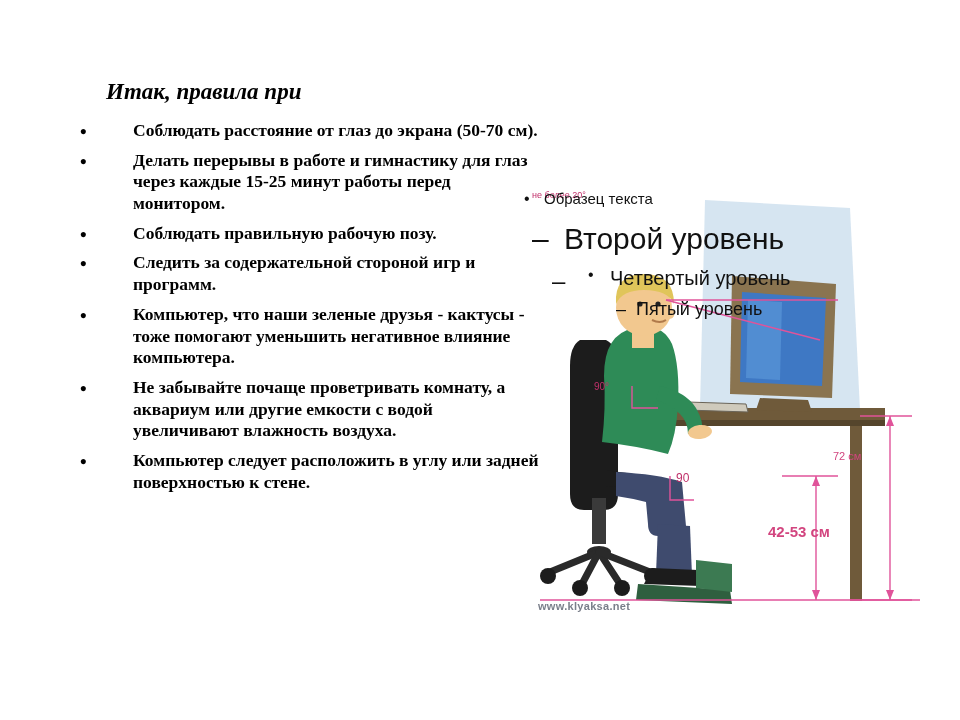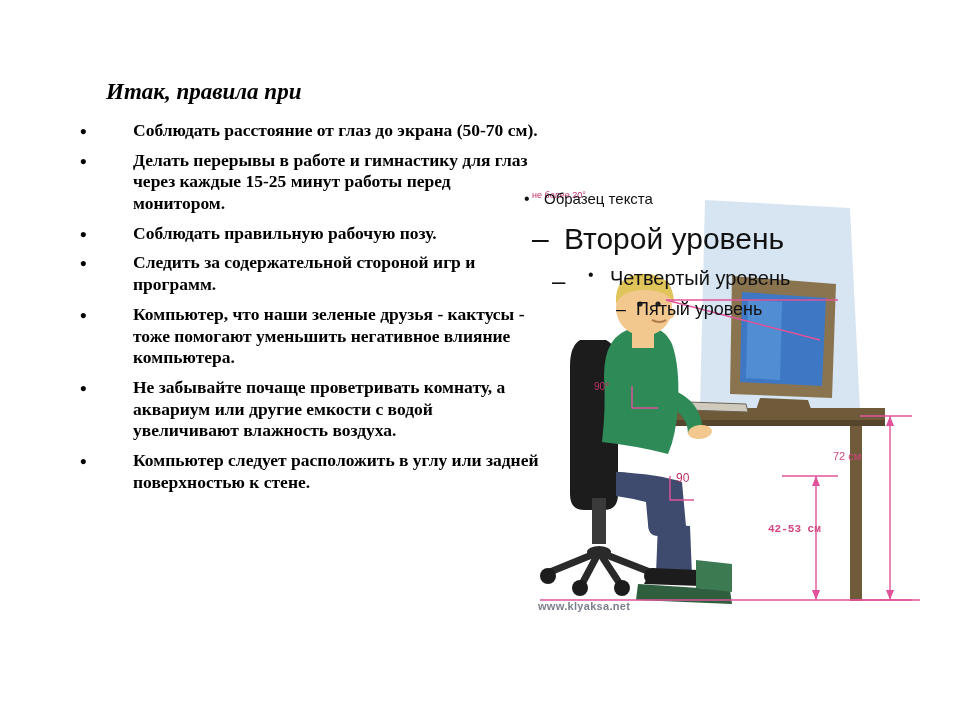--- a/index.html
+++ b/index.html
@@ -178,22 +178,22 @@
     top: 450px;
     font-family: "Liberation Sans", sans-serif;
     font-size: 11px;
     color: #d2457f;
     z-index: 6;
   }
   .dim-42 {
     position: absolute;
     left: 768px;
     top: 523px;
-    font-family: Liberation Mono, monospace;
-    font-size: 11px;
+    font-family: Liberation Sans, sans-serif;
+    font-size: 15px;
     font-weight: bold;
     color: #d2457f;
     z-index: 6;
   }
   .ang-90a {
     position: absolute;
     left: 594px;
     top: 381px;
     font-family: "Liberation Sans", sans-serif;
     font-size: 10px;

